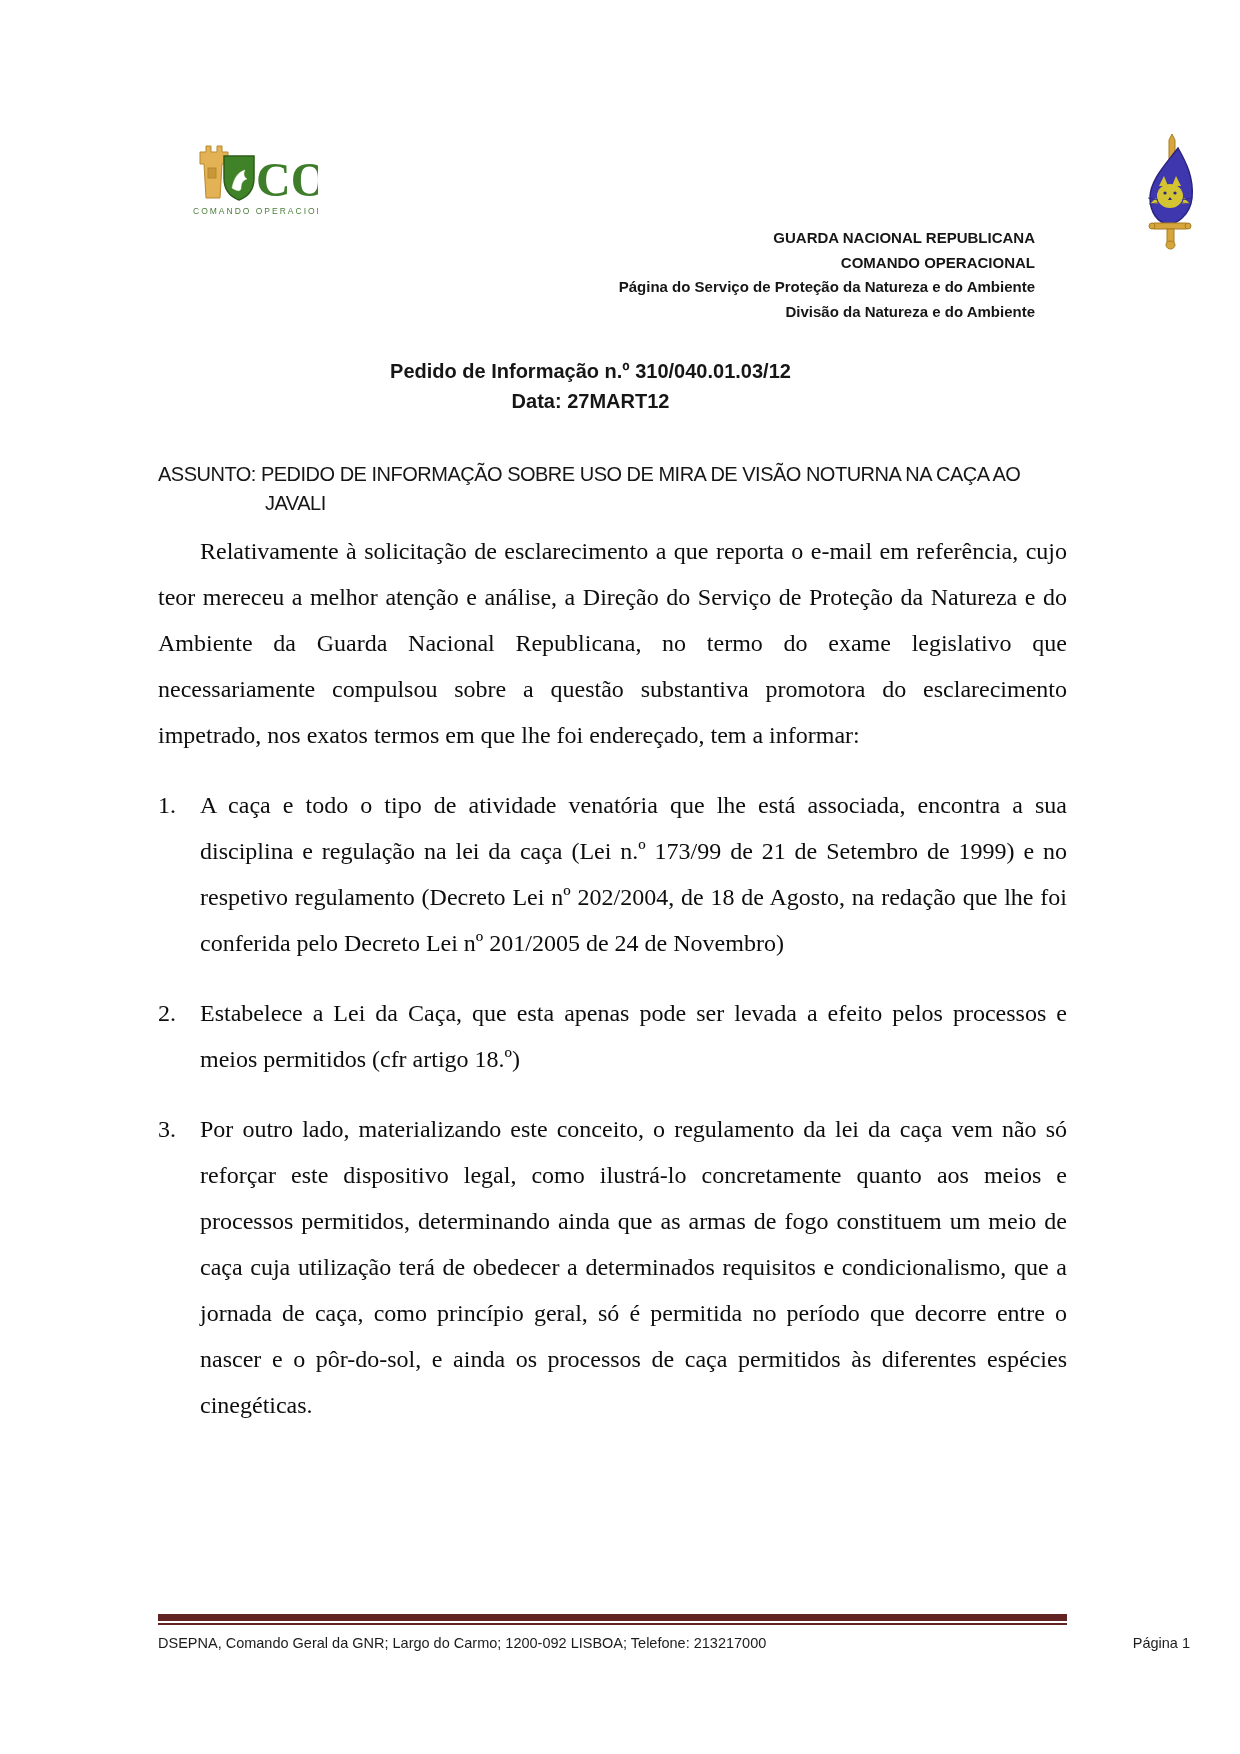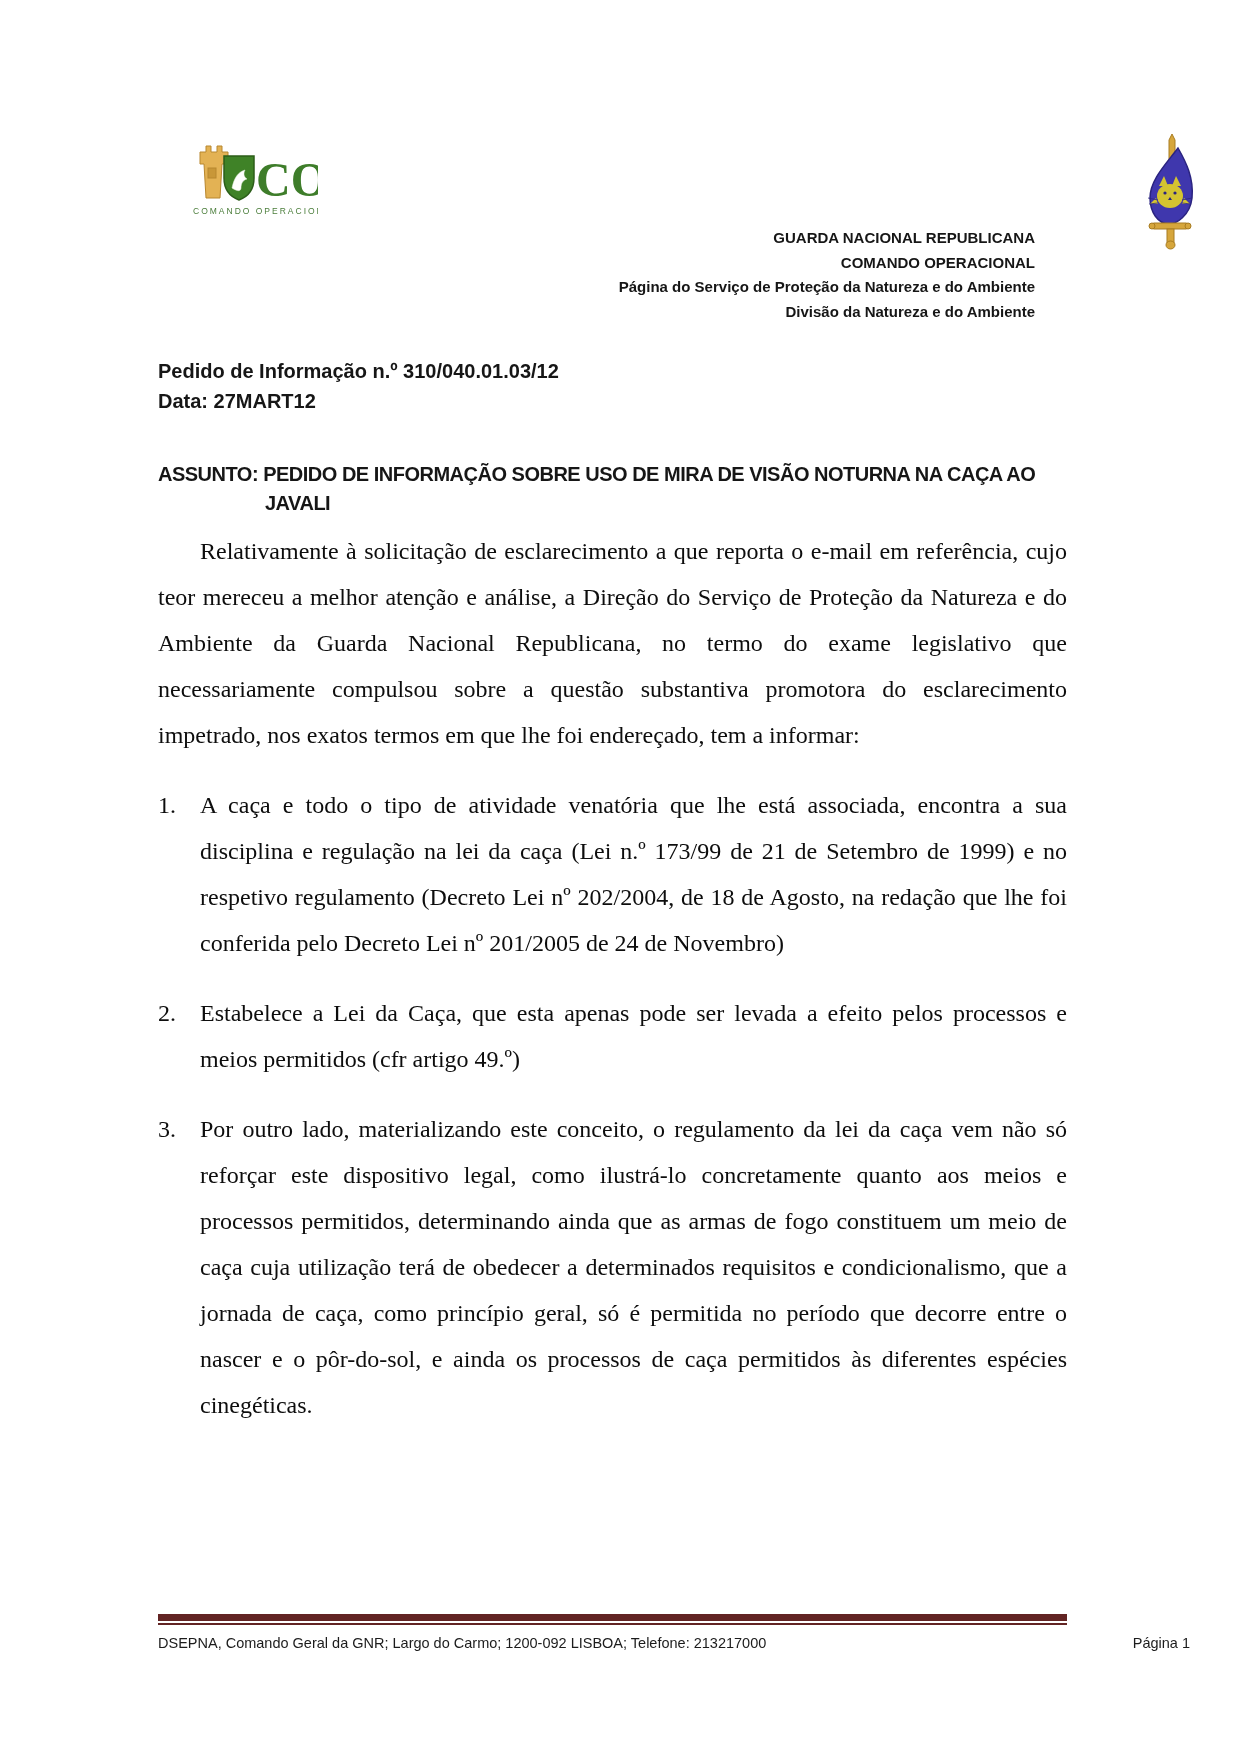--- a/index.html
+++ b/index.html
@@ -25,30 +25,30 @@
     margin-top:226px;
     width:877px;
     text-align:right;
     font-weight:bold;
     font-size:15px;
     line-height:24.5px;
     color:#161616;
   }
   .ref-block {
     margin-top:32px;
-    text-align:left;
+    text-align:center;
     padding-right:44px;
     font-weight:bold;
     font-size:20px;
     line-height:30px;
     color:#161616;
   }
   .subject {
     margin-top:44px;
-    font-weight:bold;
+    font-weight:normal;
     font-size:20px;
     line-height:29px;
     letter-spacing:-0.5px;
     padding-left:107px;
     text-indent:-107px;
     color:#161616;
   }
 
   
   .serif { font-family:"Liberation Serif", serif; }
@@ -166,21 +166,21 @@
 
     <p class="intro serif">Relativamente à solicitação de esclarecimento a que reporta o e-mail em referência, cujo teor mereceu a melhor atenção e análise, a Direção do Serviço de Proteção da Natureza e do Ambiente da Guarda Nacional Republicana, no termo do exame legislativo que necessariamente compulsou sobre a questão substantiva promotora do esclarecimento impetrado, nos exatos termos em que lhe foi endereçado, tem a informar:</p>
 
     <div class="list serif">
       <div class="list-item">
         <div class="num">1.</div>
         <div class="txt">A caça e todo o tipo de atividade venatória que lhe está associada, encontra a sua disciplina e regulação na lei da caça (Lei n.º 173/99 de 21 de Setembro de 1999) e no respetivo regulamento (Decreto Lei nº 202/2004, de 18 de Agosto, na redação que lhe foi conferida pelo Decreto Lei nº 201/2005 de 24 de Novembro)</div>
       </div>
       <div class="list-item">
         <div class="num">2.</div>
-        <div class="txt">Estabelece a Lei da Caça, que esta apenas pode ser levada a efeito pelos processos e meios permitidos (cfr artigo 49.º)</div>
+        <div class="txt">Estabelece a Lei da Caça, que esta apenas pode ser levada a efeito pelos processos e meios permitidos (cfr artigo 18.º)</div>
       </div>
       <div class="list-item">
         <div class="num">3.</div>
         <div class="txt">Por outro lado, materializando este conceito, o regulamento da lei da caça vem não só reforçar este dispositivo legal, como ilustrá-lo concretamente quanto aos meios e processos permitidos, determinando ainda que as armas de fogo constituem um meio de caça cuja utilização terá de obedecer a determinados requisitos e condicionalismo, que a jornada de caça, como princípio geral, só é permitida no período que decorre entre o nascer e o pôr-do-sol, e ainda os processos de caça permitidos às diferentes espécies cinegéticas.</div>
       </div>
     </div>
 
   </div>
 
   <div class="footer">

